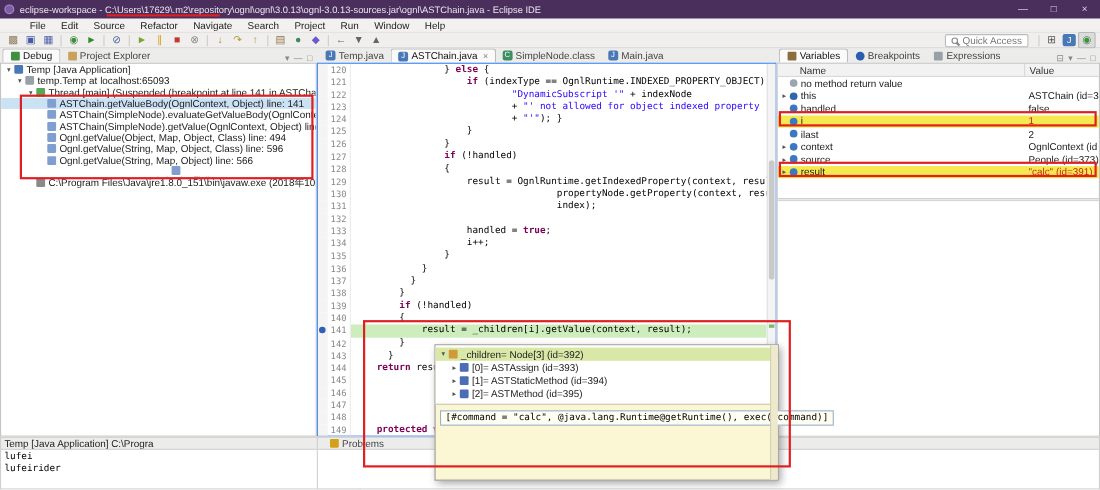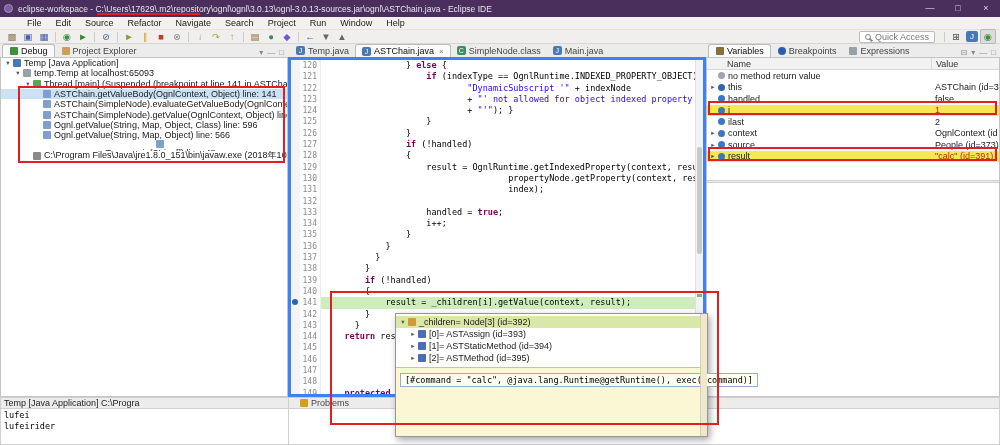--- a/index.html
+++ b/index.html
@@ -44,21 +44,21 @@
   .exp { width:8px; font-size:6.5px; color:#555; text-align:center; flex:none; }
   .sq { width:8px; height:8px; border-radius:1px; margin:0 3px 0 1px; flex:none; }
   .lbl { white-space:nowrap; }
 
   
   .etab { display:flex; align-items:center; height:13px; padding:0 6px; color:#444;margin-top:36px; }
   .etab.active { background:#fafafa; border:1px solid #bcbcbc; border-bottom:none; border-radius:3px 3px 0 0; color:#111; }
   .chip { width:9px; height:9px; border-radius:2px; color:#fff; font-size:7px; line-height:9px; text-align:center; margin-right:3px; flex:none; }
   .etlbl { white-space:nowrap; }
   .tclose { margin-left:5px; color:#777; font-size:8px; }
-  .ebody { position:absolute; left:0; top:13px; right:0; bottom:0; background:#fff; border:3px solid #3b82f6; overflow:hidden; }
+  .ebody { position:absolute; left:0; top:13px; right:0; bottom:0; background:#fff; border:1px solid #3b82f6; overflow:hidden; }
   .cline { display:flex; height:11.3px; line-height:11.3px; font-family:"DejaVu Sans Mono","Liberation Mono",monospace; font-size:8.5px; white-space:pre; }
   .cruler { width:9px; background:#f4f4f4; flex:none; position:relative; }
   .bpdot { position:absolute; left:1px; top:2px; width:6px; height:6px; border-radius:50%; background:#2d62b8; }
   .ln { width:21px; flex:none; text-align:right; padding-right:3px; color:#8a8a8a; font-size:8px; border-right:1px solid #ececec; }
   .ccode { flex:1; padding-left:3px; overflow:hidden; }
   .cline.hl .ccode { background:#cdeebc; }
   .seg-k { color:#7f0055; font-weight:bold; }
   .seg-s { color:#2a00ff; }
   .seg-p { color:#000; }
   .vscroll { position:absolute; right:0; top:13px; bottom:0; width:8px; background:#f3f3f3; border-left:1px solid #e0e0e0; }
@@ -211,20 +211,25 @@
       </div>
       <div class="trow" style="padding-left: 33px;">
         <span class="exp"></span>
         <span class="sq" style="background: rgb(127, 159, 208);"></span>
         <span class="lbl">ASTChain(SimpleNode).evaluateGetValueBody(OgnlContext, Object) line: 212</span>
       </div>
       <div class="trow" style="padding-left: 33px;">
         <span class="exp"></span>
         <span class="sq" style="background: rgb(127, 159, 208);"></span>
         <span class="lbl">ASTChain(SimpleNode).getValue(OgnlContext, Object) line: 258</span>
+      </div>
+      <div class="trow" style="padding-left: 33px;">
+        <span class="exp"></span>
+        <span class="sq" style="background: rgb(127, 159, 208);"></span>
+        <span class="lbl">Ognl.getValue(Object, Map, Object, Class) line: 494</span>
       </div>
       <div class="trow" style="padding-left: 33px;">
         <span class="exp"></span>
         <span class="sq" style="background: rgb(127, 159, 208);"></span>
         <span class="lbl">Ognl.getValue(String, Map, Object, Class) line: 596</span>
       </div>
       <div class="trow" style="padding-left: 33px;">
         <span class="exp"></span>
         <span class="sq" style="background: rgb(127, 159, 208);"></span>
         <span class="lbl">Ognl.getValue(String, Map, Object) line: 566</span>

